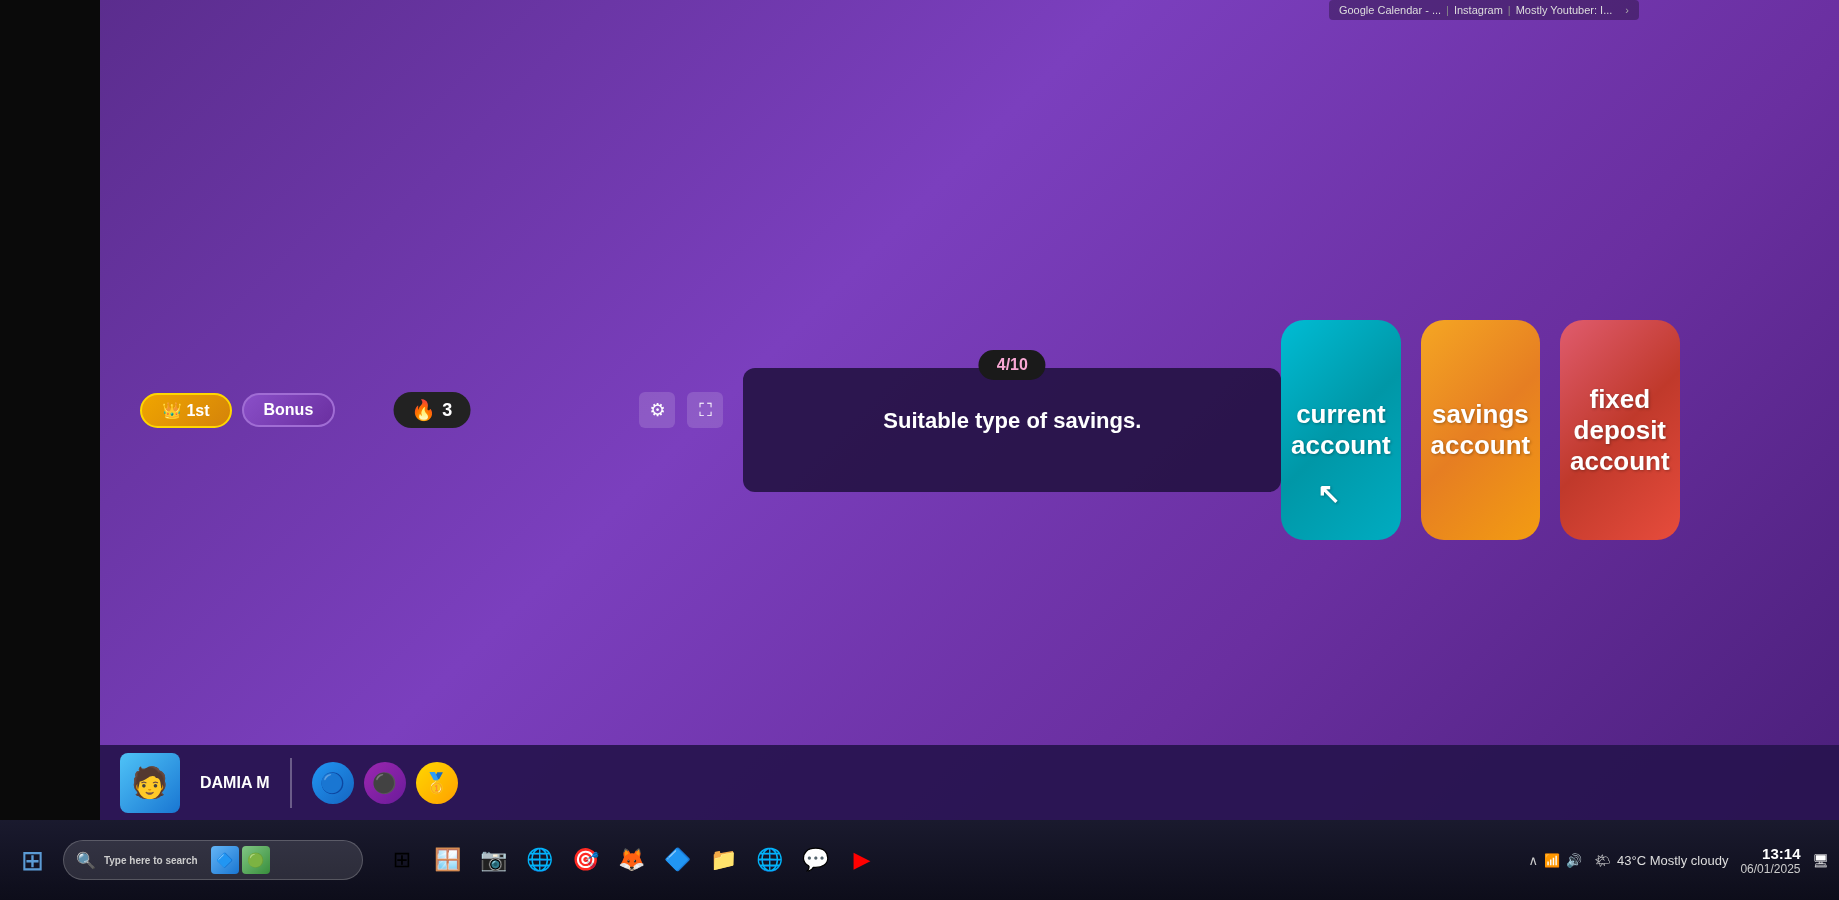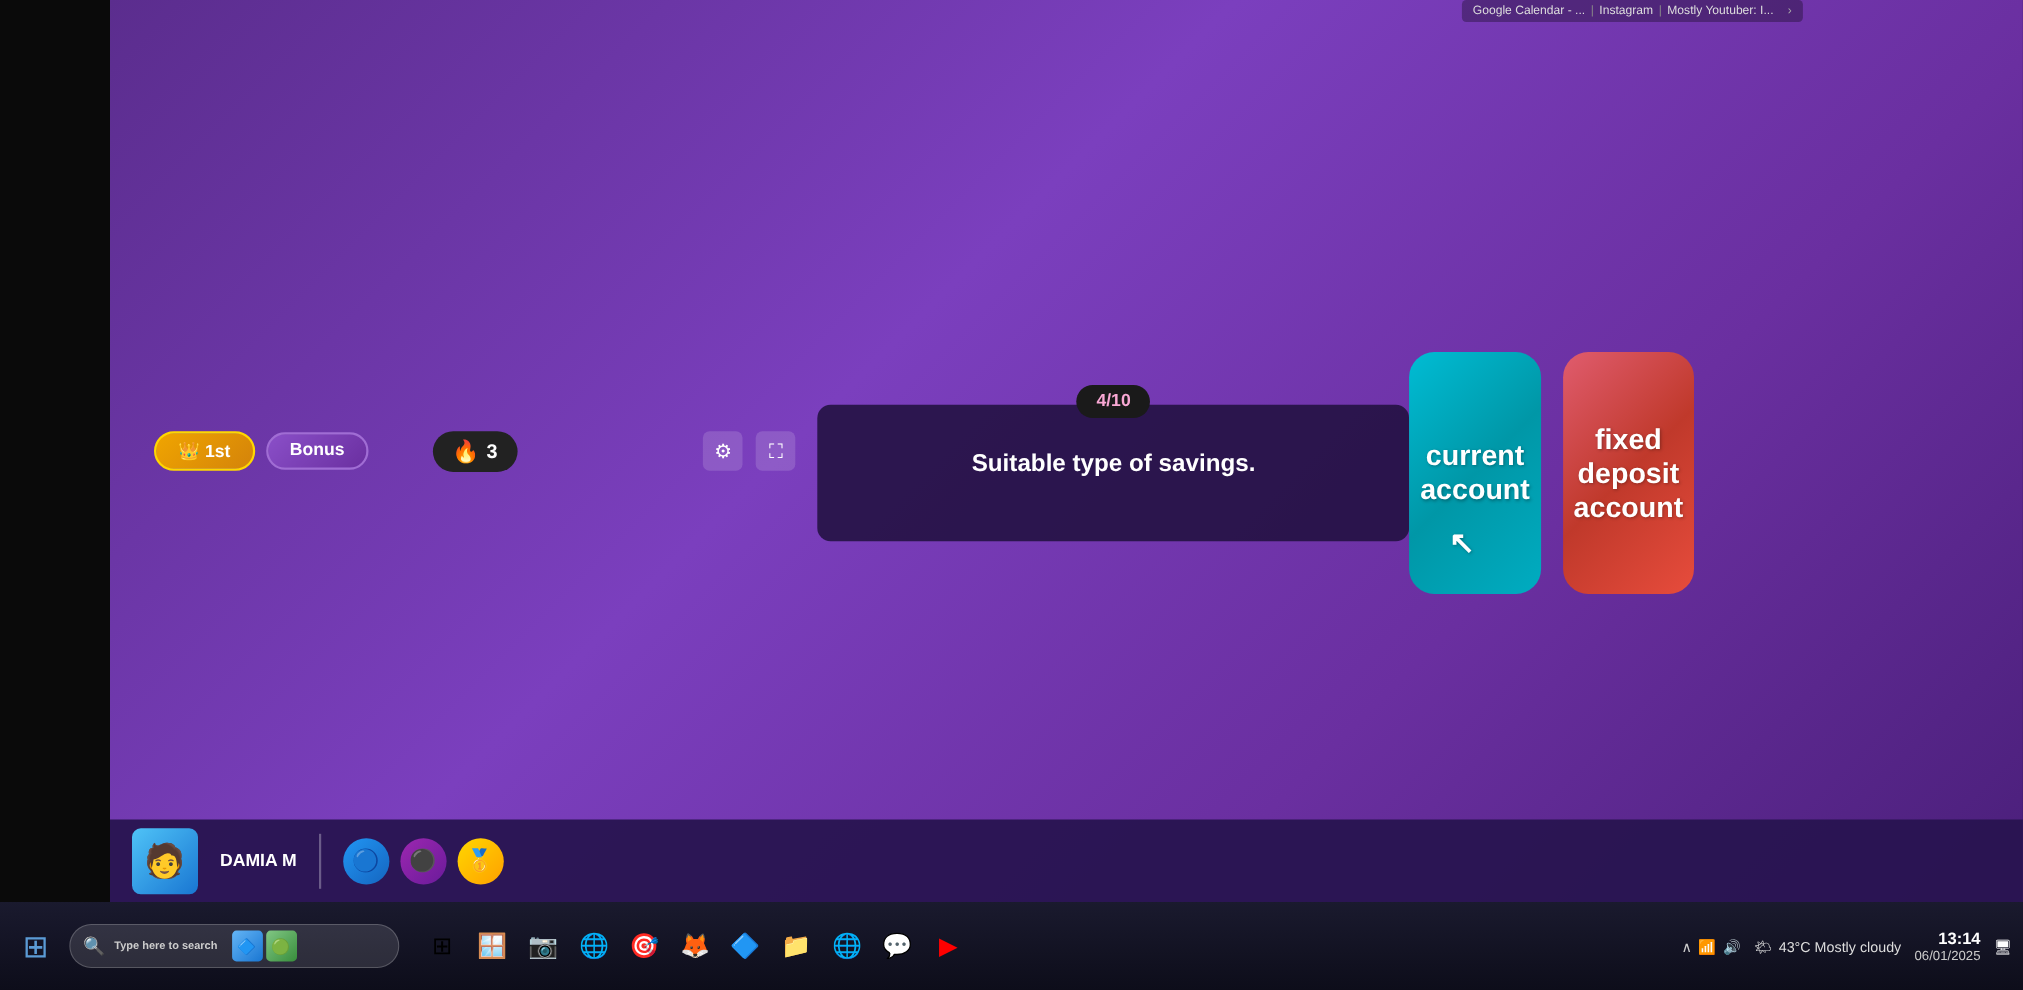--- a/index.html
+++ b/index.html
@@ -452,20 +452,23 @@
   </div>
 
   <div class="answers-grid">
 
     <button class="answer-btn answer-btn-current">
       <span>current account</span>
       <span class="cursor-indicator">↖</span>
     </button>
 
 
+    <button class="answer-btn answer-btn-orange">
+      <span>savings account</span>
+    </button>
 
     <button class="answer-btn answer-btn-red">
       <span>fixed deposit account</span>
     </button>
 
   </div>
 
 </div>
 
 <div class="player-bar">

